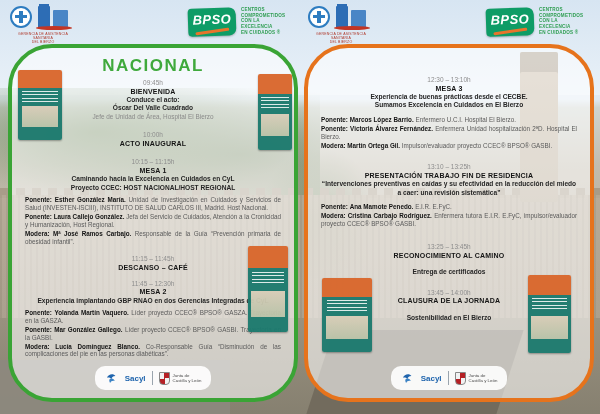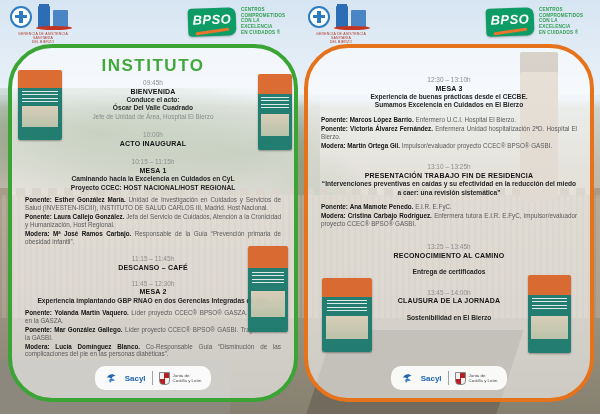--- a/index.html
+++ b/index.html
@@ -142,21 +142,21 @@
       <div>EN CUIDADOS ®</div>
     </div>
   </div>
 </div>
 
 <div class="panel green">
   <div class="cover l1"></div>
   <div class="cover l2"></div>
   <div class="cover l3"></div>
 
-  <div class="prog-title">INSTITUTO</div>
+  <div class="prog-title">NACIONAL</div>
 
   <div class="sec gap10">
     <div class="time">09:45h</div>
     <div class="heading">BIENVENIDA</div>
     <div class="sub">Conduce el acto:</div>
     <div class="sub">Óscar Del Valle Cuadrado</div>
     <div class="muted">Jefe de Unidad de Área, Hospital El Bierzo</div>
   </div>
 
   <div class="sec gap10">

